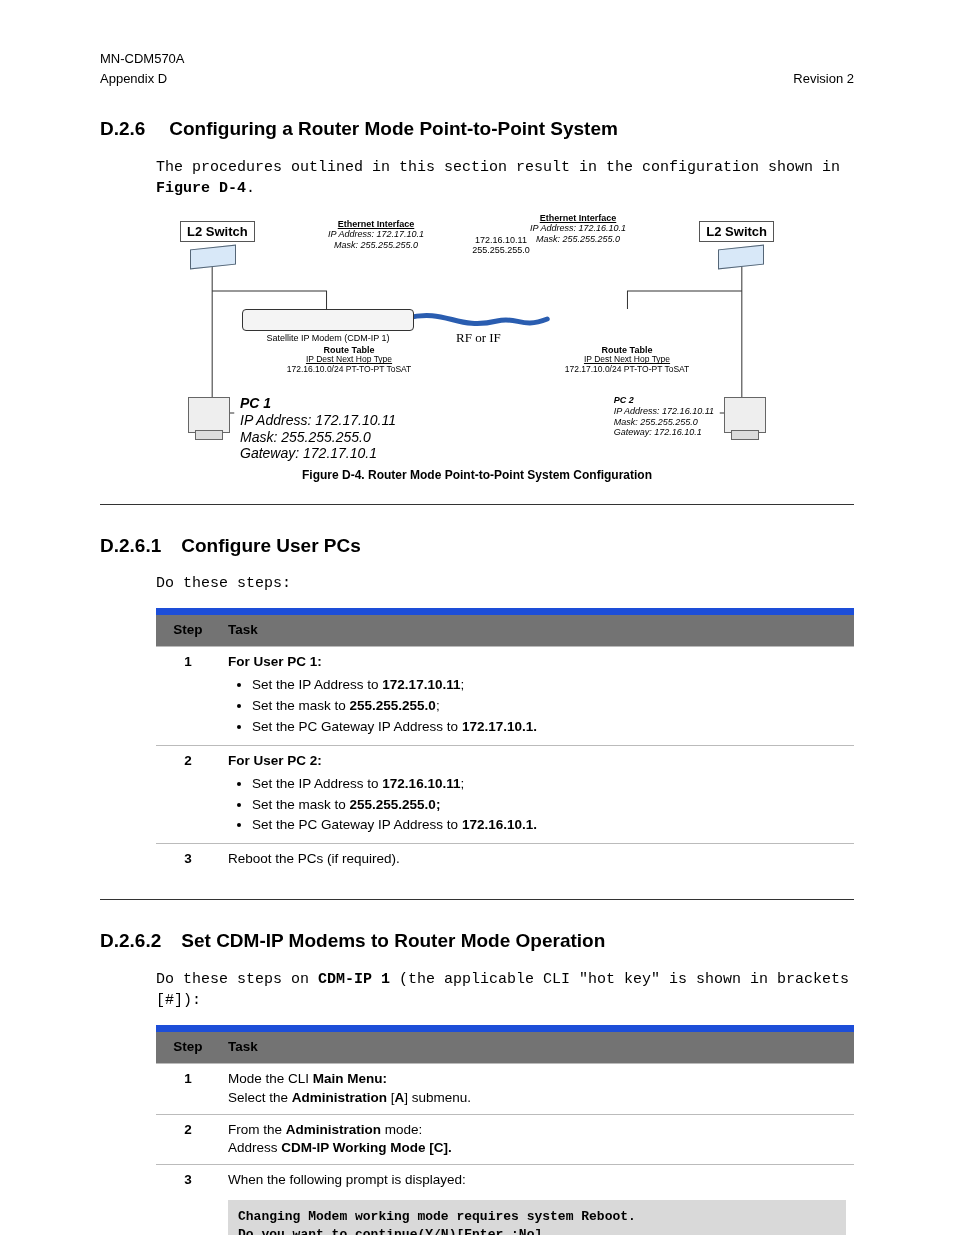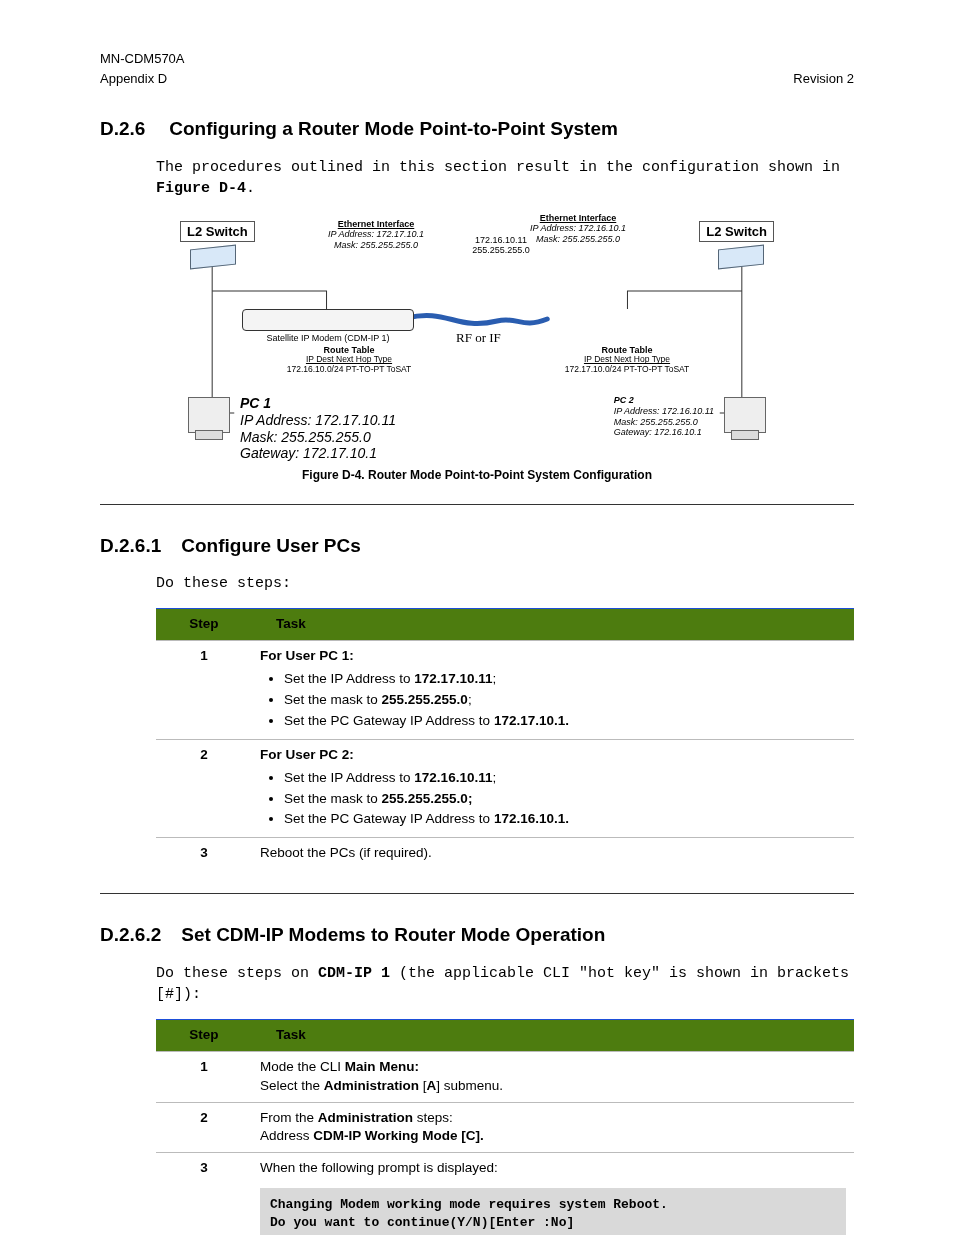--- a/index.html
+++ b/index.html
@@ -51,25 +51,25 @@
   }
   table.steps {
     border-collapse: collapse;
     width: calc(100% - 56px);
     margin-left: 56px;
     margin-top: 8px;
     margin-bottom: 24px;
     font-size: 13.5px;
   }
   table.steps th {
-    background: #4d7c0f;
+    background: #737373;
     text-align: left;
     font-weight: bold;
-    padding: 6px 24px;
-    border-top: 1px solid #1d4ed8;
+    padding: 6px 8px;
+    border-top: 7px solid #1d4ed8;
   }
   table.steps th:first-child {
     text-align: center;
     width: 48px;
   }
   table.steps td {
     padding: 6px 8px;
     vertical-align: top;
     border-top: 1px solid #bbb;
   }
@@ -295,21 +295,21 @@
   <tr>
     <td class="stepnum">1</td>
     <td>
       <span>Mode the CLI </span><b>Main Menu:</b><br>
       <span>Select the </span><b>Administration</b><span> [</span><b>A</b><span>] submenu.</span>
     </td>
   </tr>
   <tr>
     <td class="stepnum">2</td>
     <td>
-      <span>From the </span><b>Administration</b><span> steps:</span><br>
+      <span>From the </span><b>Administration</b><span> mode:</span><br>
       <span>Address </span><b>CDM-IP Working Mode [C].</b>
     </td>
   </tr>
   <tr>
     <td class="stepnum">3</td>
     <td>
       <span>When the following prompt is displayed:</span>
       <div class="codeblock">Changing Modem working mode requires system Reboot.
 Do you want to continue(Y/N)[Enter :No]</div>
     </td>

